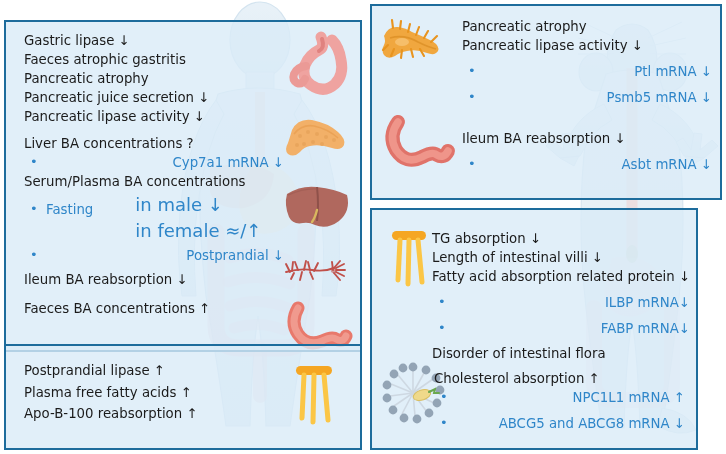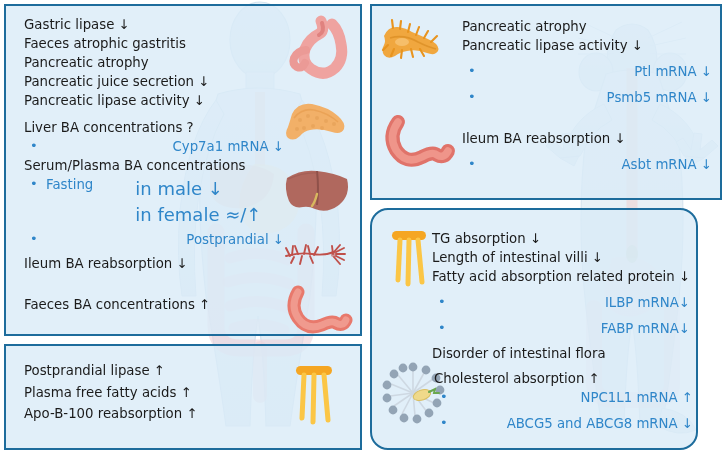--- a/index.html
+++ b/index.html
@@ -7,24 +7,24 @@
   #fig{position:relative;width:726px;height:454px;background:#ffffff;overflow:hidden;}
 
   
   .silho{position:absolute;pointer-events:none;}
   .human{left:148px;top:-4px;width:220px;height:460px;opacity:.62;}
   .mouse{left:520px;top:8px;width:230px;height:440px;opacity:.55;}
 
   
   .panel{position:absolute;border:2px solid #1d6c9c;background:rgba(218,235,248,.80);
          box-sizing:border-box;overflow:hidden;}
-  #panel-human-upper{left:4px;top:4px;width:358px;height:332px;}
+  #panel-human-upper{left:4px;top:20px;width:358px;height:332px;}
   #panel-human-lower{left:4px;top:344px;width:358px;height:106px;}
   #panel-mouse-upper{left:370px;top:4px;width:352px;height:196px;}
-  #panel-mouse-lower{left:370px;top:208px;width:328px;height:242px;border-radius:18px;}
+  #panel-mouse-lower{left:370px;top:208px;width:328px;height:242px;}
 
   .plist{position:absolute;left:18px;top:10px;right:76px;}
   .line{font-size:13.3px;color:#1b1b1b;line-height:1.42;white-space:nowrap;}
   .line.sub{color:#2f86c9;padding-left:22px;position:relative;text-align:right;}
   .line.sub:before{content:"\2022";position:absolute;left:6px;top:-1px;font-size:13px;color:#2f86c9;}
   .gap{height:9px;}
   .inline-split{display:flex;align-items:flex-start;}
   .split-right{margin-left:16px;}
   .nowrapsm{font-size:18px;color:#2f86c9;line-height:1.42;white-space:nowrap;}
 
@@ -122,30 +122,30 @@
       <div class="line">Gastric lipase ↓</div>
       <div class="line">Faeces atrophic gastritis</div>
       <div class="line">Pancreatic atrophy</div>
       <div class="line">Pancreatic juice secretion ↓</div>
       <div class="line">Pancreatic lipase activity ↓</div>
       <div class="gap"></div>
       <div class="line">Liver BA concentrations ?</div>
       <div class="line sub">Cyp7a1 mRNA ↓</div>
       <div class="line">Serum/Plasma BA concentrations</div>
       <div class="inline-split">
-        <div class="line sub" style="">Fasting</div>
+        <div class="line sub" style="margin-top:9px">Fasting</div>
         <div class="split-right" style="margin-left:42px">
           <div class="nowrapsm">in male ↓</div>
           <div class="nowrapsm">in female ≈/↑</div>
         </div>
       </div>
       <div class="line sub" style="margin-top:4px">Postprandial ↓</div>
       <div class="line" style="margin-top:5px">Ileum BA reabsorption ↓</div>
       <div class="gap"></div>
-      <div class="line" style="margin-top:13px">Faeces BA concentrations ↑</div>
+      <div class="line" style="margin-top:1px">Faeces BA concentrations ↑</div>
     </div>
 
     <div class="icol">
 
       <svg width="66" height="58" viewBox="0 0 66 58" style="margin:4px 0 0 4px">
         <path d="M35 3 q4 10 -2 13 q-10 5 -14 15 q-4 13 6 20 q13 9 24 -1 q9 -9 6 -24 q-2 -13 -9 -20" fill="none" stroke="#efa3a0" stroke-width="11" stroke-linecap="round" stroke-linejoin="round"></path>
         <path d="M20 32 q-9 1 -12 8 q-2 6 3 9 q5 2 8 -4" fill="none" stroke="#eb9a96" stroke-width="8" stroke-linecap="round"></path>
         <path d="M36 5 q3 9 -3 12" fill="none" stroke="#e0827f" stroke-width="4" stroke-linecap="round"></path>
       </svg>
 
@@ -313,20 +313,20 @@
             <circle cx="9" cy="27" r="4.4"></circle>
             <circle cx="16" cy="16" r="4.4"></circle>
           <circle cx="25" cy="10" r="4.4"></circle>
         </g>
         <g>
           <ellipse cx="44" cy="37" rx="9" ry="5" fill="#efd98a" stroke="#d9bf63" stroke-width="1" transform="rotate(-18 44 37)"></ellipse>
           <path d="M51 34 l6 -3 l-1 4 l5 0" fill="none" stroke="#6aa84f" stroke-width="2" stroke-linecap="round"></path>
         </g>
       </svg>
     </div>
-    <div style="position:absolute;left:62px;top:160px;right:3px">
+    <div style="position:absolute;left:62px;top:160px;right:11px">
       <div class="line">Cholesterol absorption ↑</div>
       <div class="line sub" style="padding-left:38px">NPC1L1 mRNA ↑</div>
       <div class="line sub" style="margin-top:7px;padding-left:38px">ABCG5 and ABCG8 mRNA ↓</div>
     </div>
   </div>
 
 </div>
 
 </body></html>

